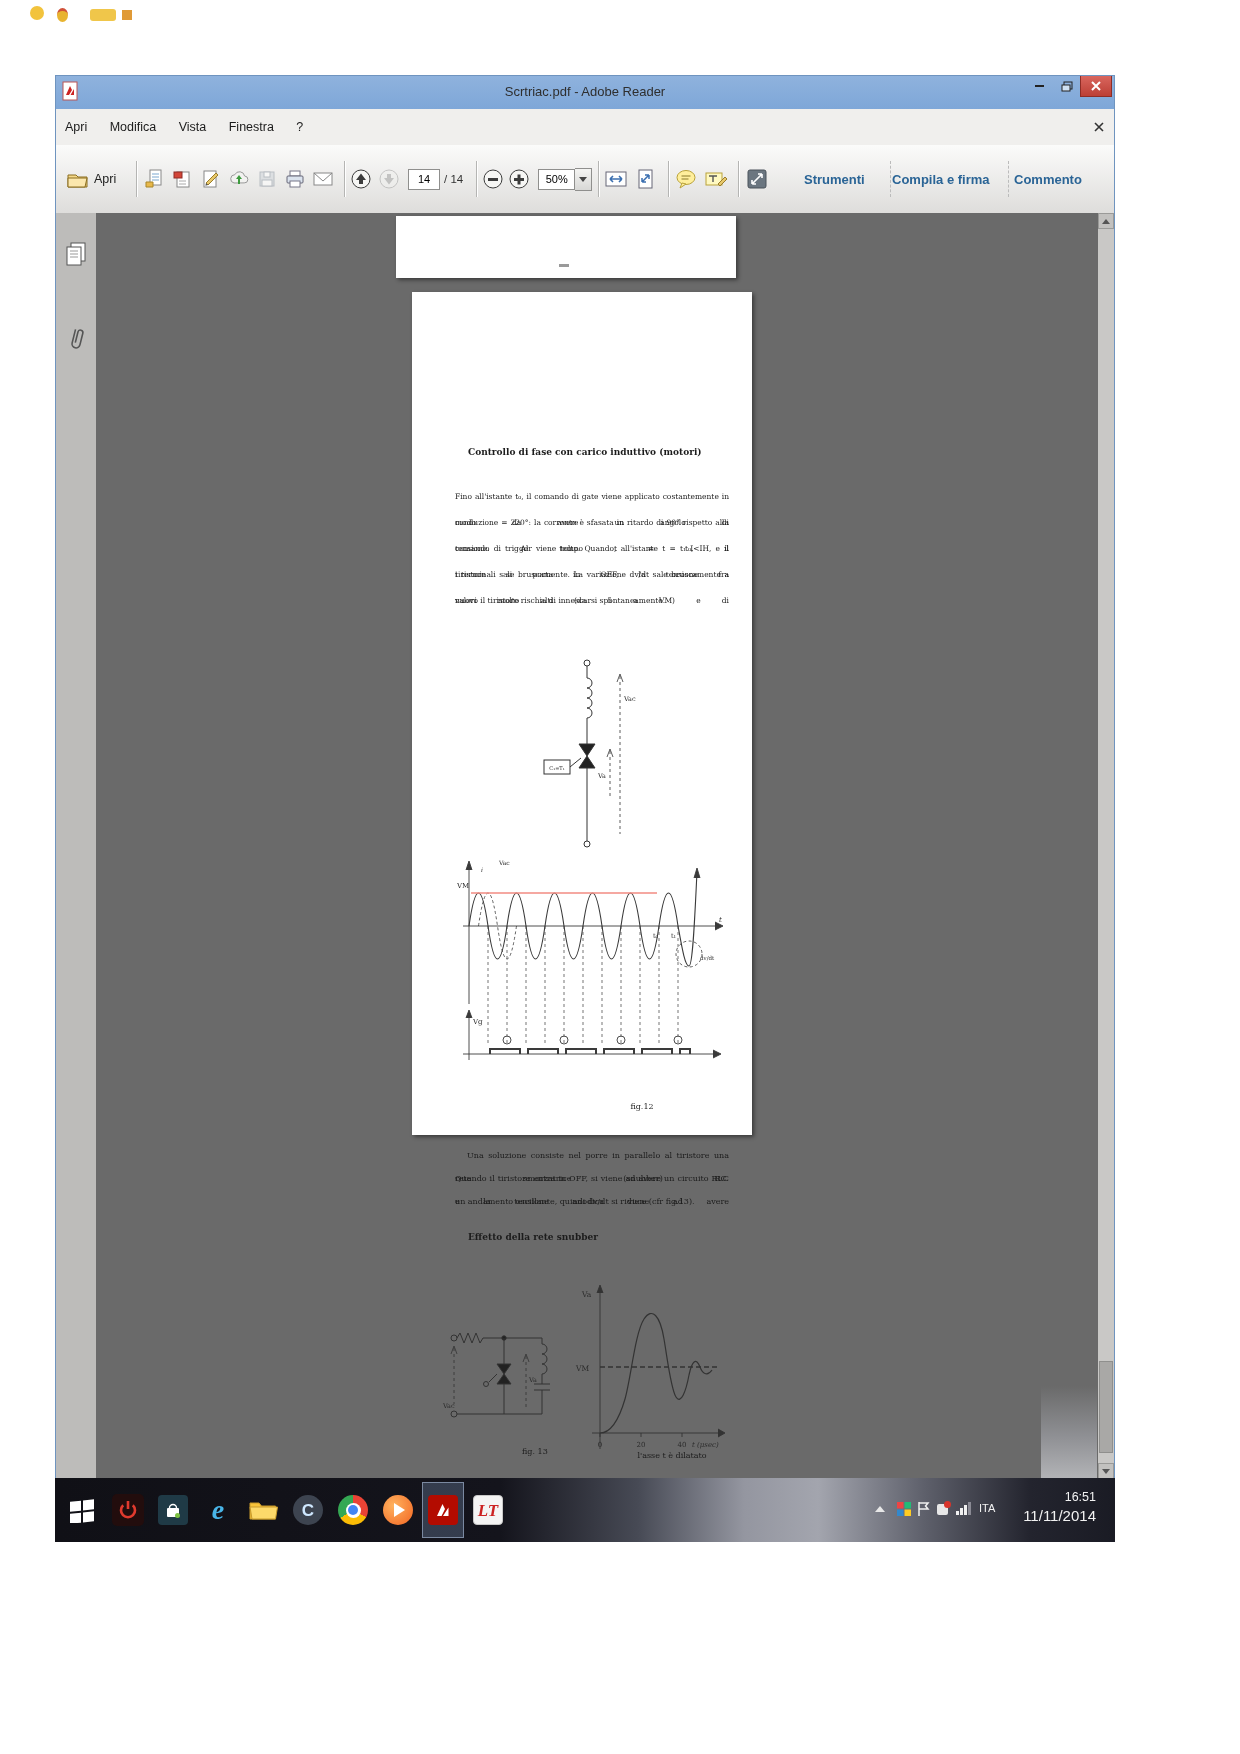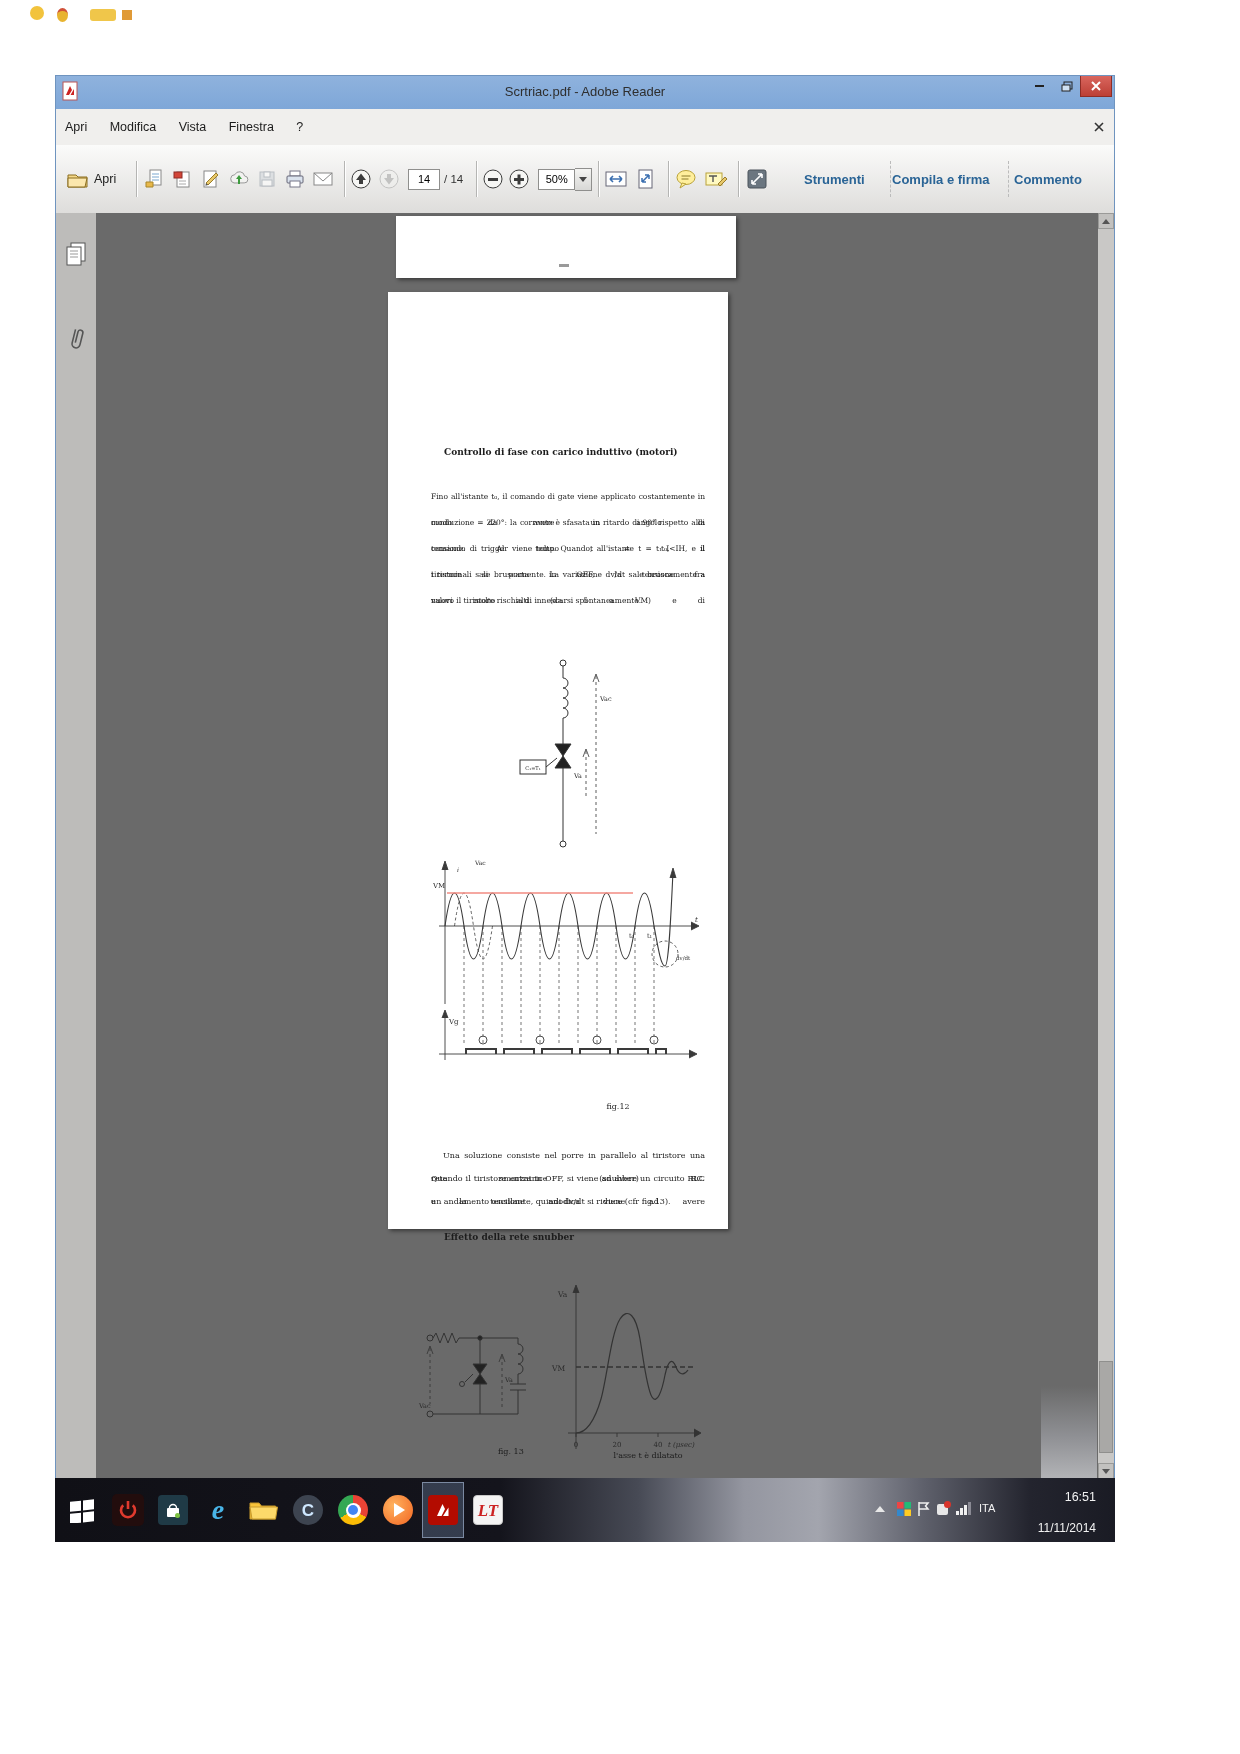--- a/index.html
+++ b/index.html
@@ -249,21 +249,21 @@
   </div>
 
   <div class="docarea"></div>
 
   <div class="abs" style="left:985px;top:1310px;width:56px;height:92px;background:linear-gradient(180deg,#6a6a6a 0%,#8f9094 55%,#b2b3b6 100%)"></div>
 
   <div class="page" style="left:340px;top:140px;width:340px;height:62px">
     <div class="abs" style="left:163px;top:48px;width:10px;height:3px;background:#9a9a9a"></div>
   </div>
 
-  <div class="page" style="left:332px;top:216px;width:340px;height:937px">
+  <div class="page" style="left:356px;top:216px;width:340px;height:843px">
 
     <div class="ptext" style="left:56px;top:155px;font-size:9px;font-weight:bold">Controllo di fase con carico induttivo (motori)</div>
 
     <div class="ptext jline" style="left:43px;top:192px;width:274px;font-size:7.5px;line-height:26px">Fino all'istante t₀, il comando di gate viene applicato costantemente in modo da avere un angolo di</div>
     <div class="ptext jline" style="left:43px;top:218px;width:274px;font-size:7.5px;line-height:26px">conduzione = 220°: la corrente è sfasata in ritardo di 90° rispetto alla tensione. Al tempo t = t₀, il</div>
     <div class="ptext jline" style="left:43px;top:244px;width:274px;font-size:7.5px;line-height:26px">comando di trigger viene tolto. Quando, all'istante t = t₁ I&lt;IH, e il tiristore si porta in OFF, la tensione fra</div>
     <div class="ptext jline" style="left:43px;top:270px;width:274px;font-size:7.5px;line-height:26px">i terminali sale bruscamente. La variazione dv/dt sale bruscamente a valori molto alti (da 5 a VM) e di</div>
     <div class="ptext jline jlast" style="left:43px;top:296px;width:274px;font-size:7.5px;line-height:26px">nuovo il tiristore rischia di innescarsi spontaneamente.</div>
 
     <svg class="abs" style="left:120px;top:364px" width="110" height="195" viewBox="0 0 110 195">
@@ -472,15 +472,15 @@
   <svg class="abs" style="left:901px;top:24px" width="16" height="13">
       <rect x="0" y="9" width="3" height="4" fill="#f0f0f0"></rect>
       <rect x="4" y="6" width="3" height="7" fill="#f0f0f0"></rect>
       <rect x="8" y="3" width="3" height="10" fill="#f0f0f0"></rect>
       <rect x="12" y="0" width="3" height="13" fill="#8a8a94"></rect>
     </svg>
   <div class="abs traytxt" style="left:924px;top:24px">ITA</div>
 
   <div class="abs" style="left:955px;top:12px;width:86px;text-align:right">
     <div class="traytxt" style="font-size:12.5px">16:51</div>
-    <div class="traytxt" style="font-size:12px;margin-top:17px">11/11/2014</div>
+    <div class="traytxt" style="font-size:15px;margin-top:3px">11/11/2014</div>
   </div>
 </div>
 
 </body></html>

